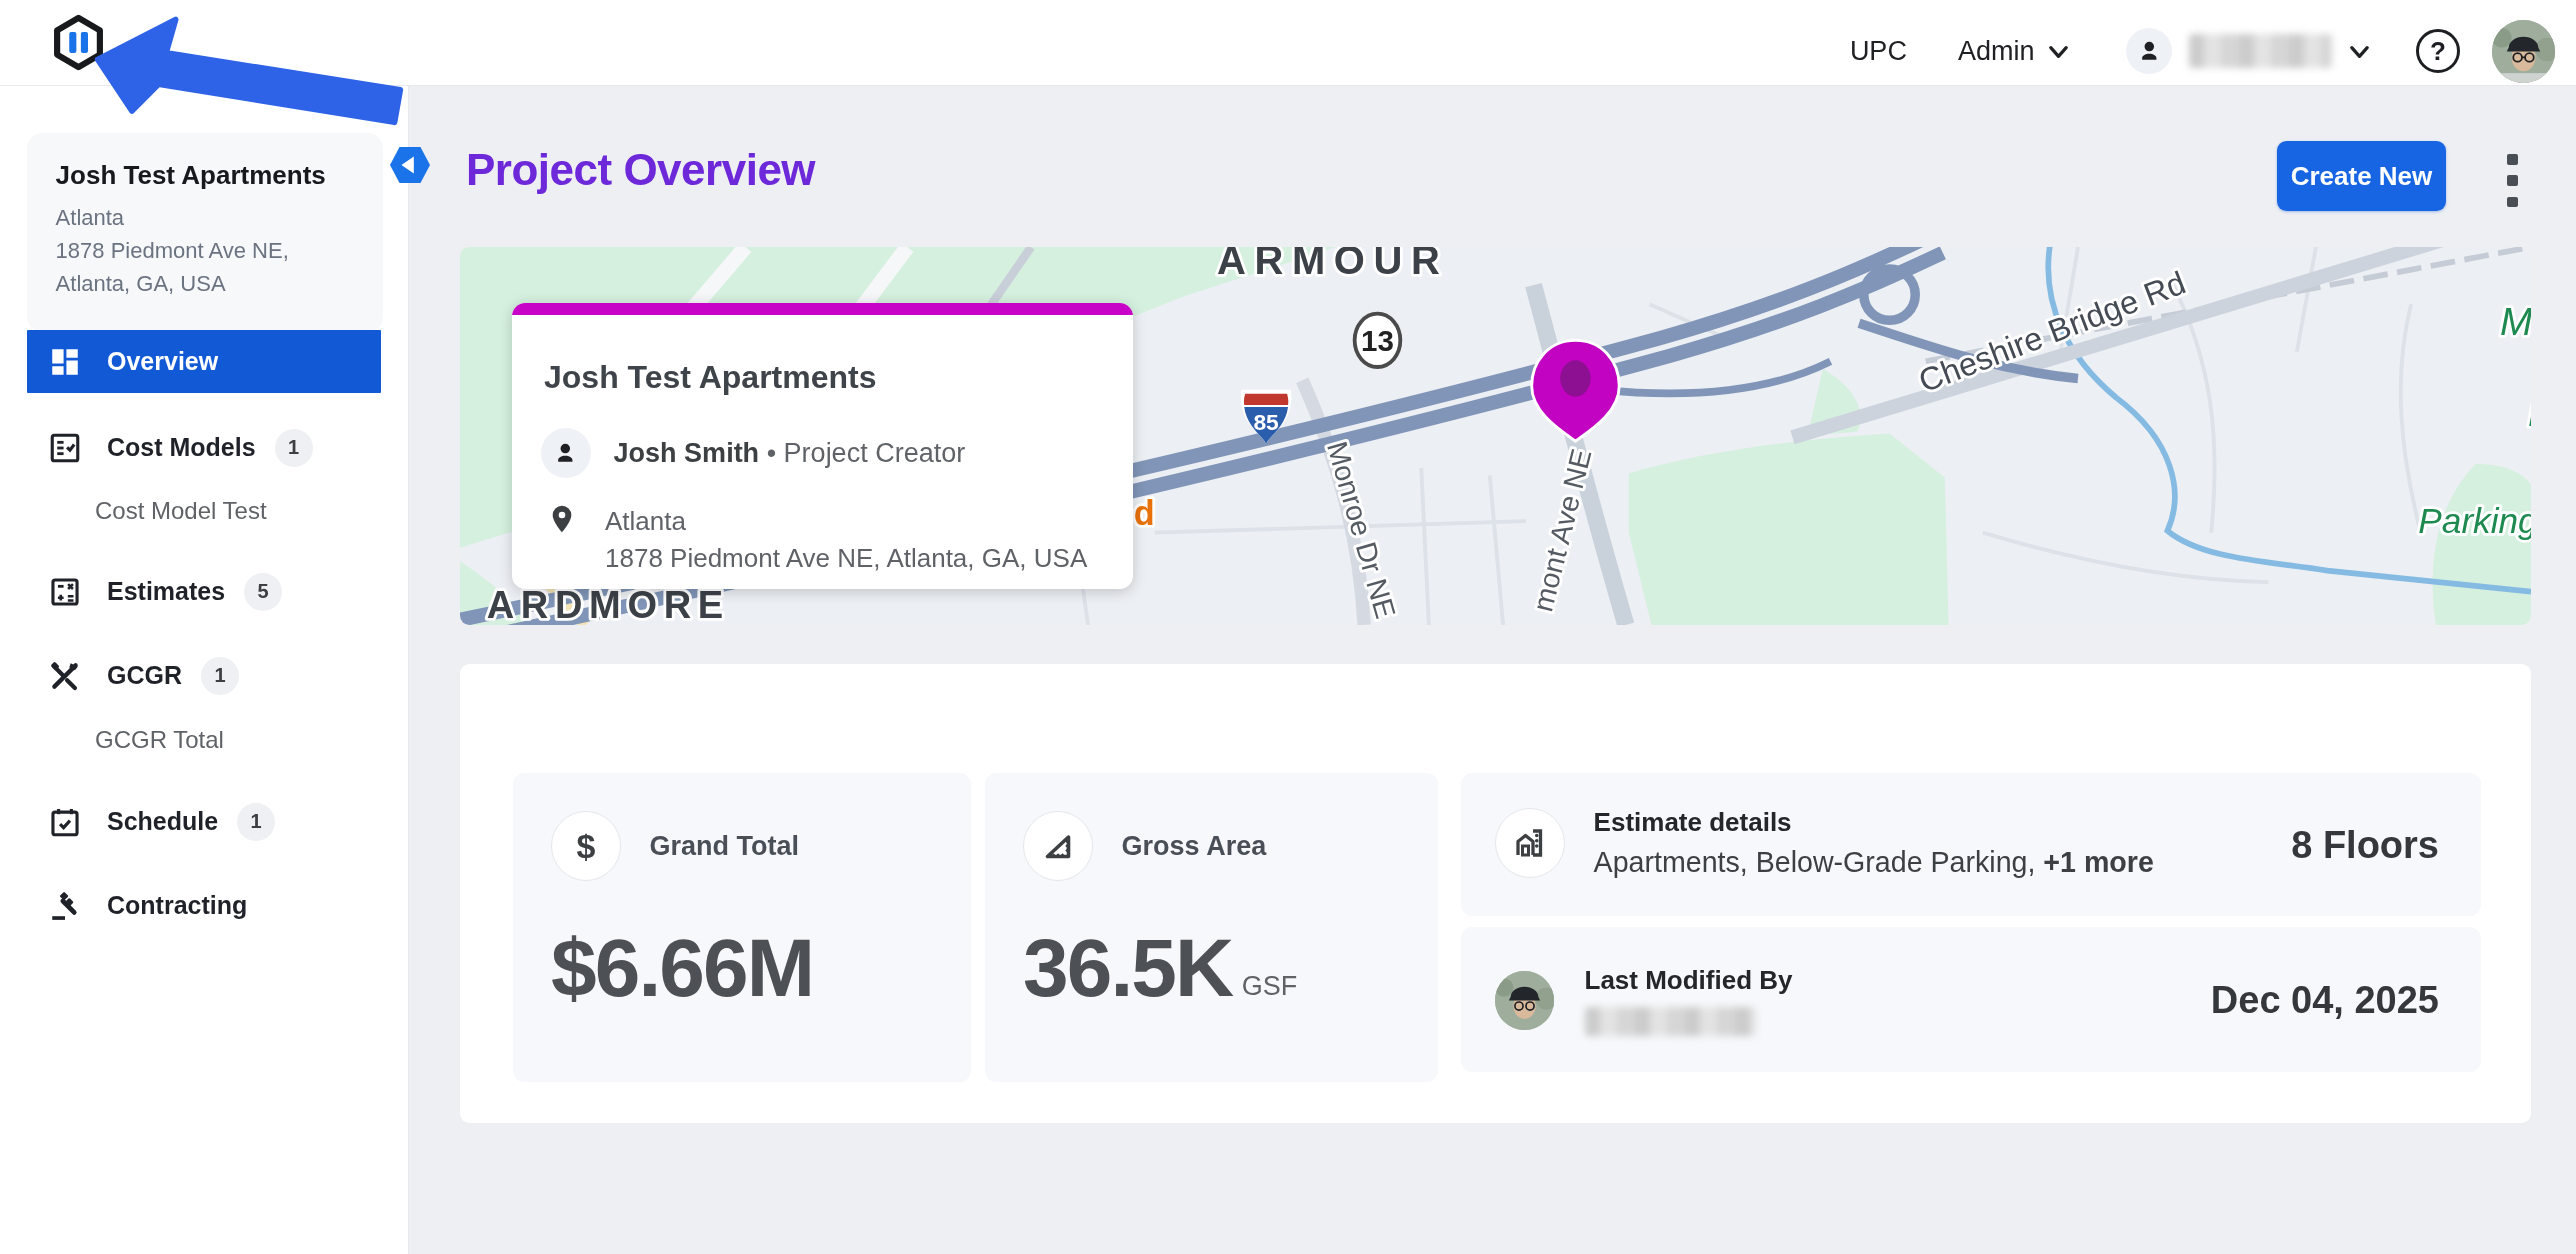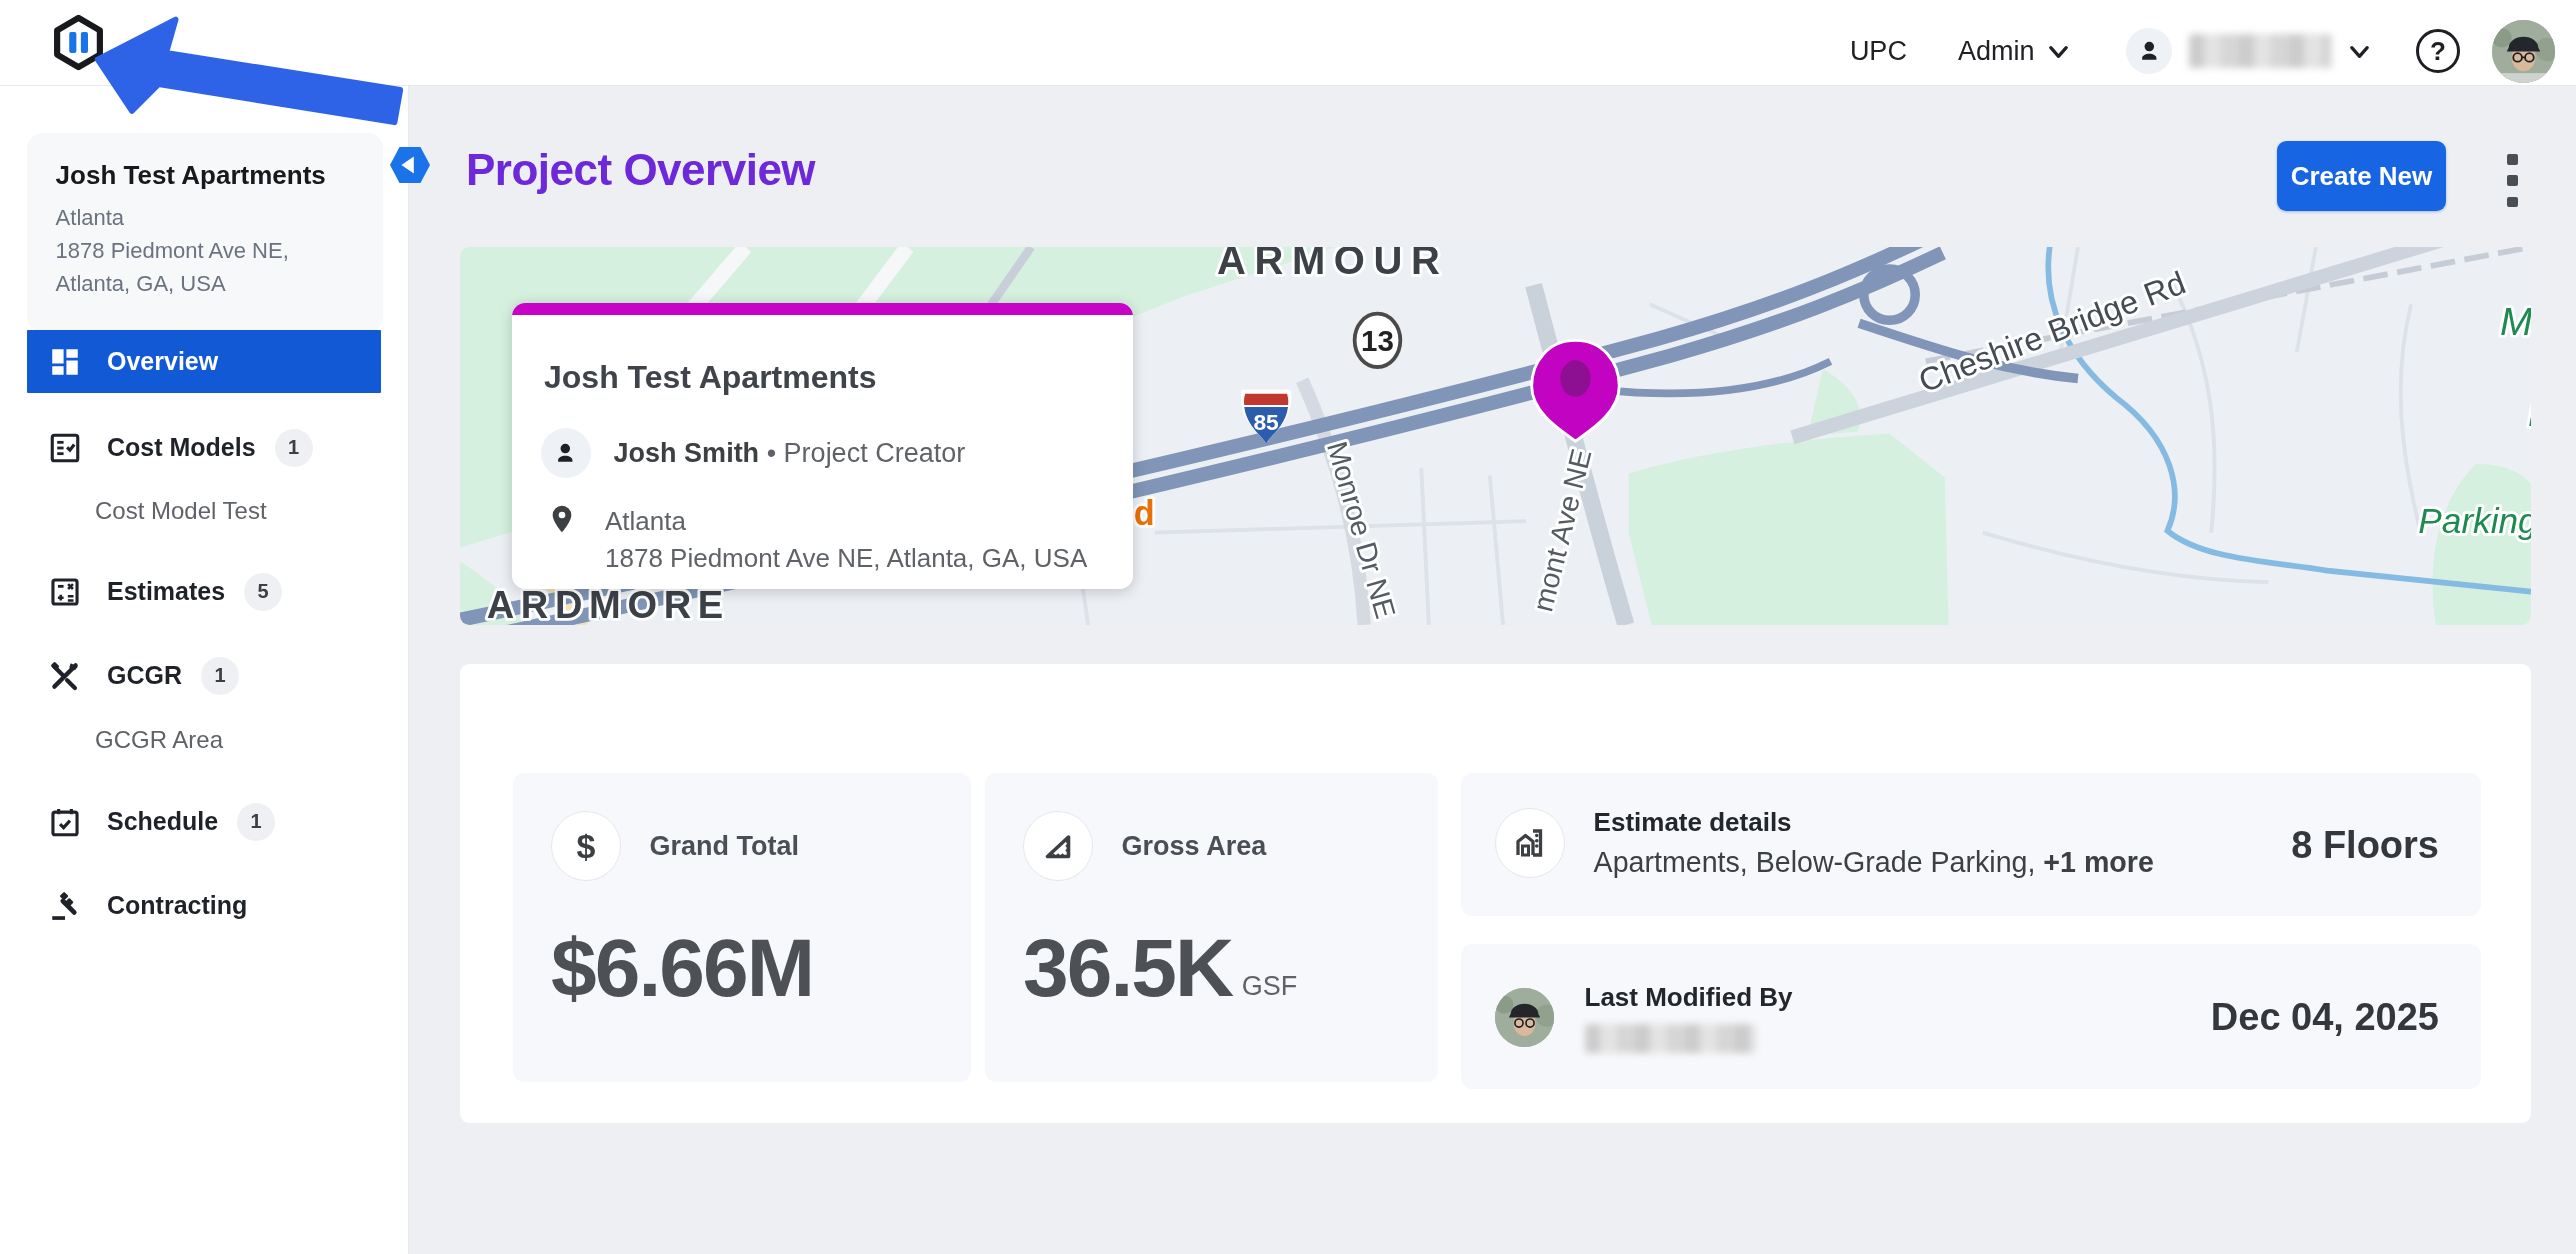--- a/index.html
+++ b/index.html
@@ -181,21 +181,21 @@
   <div class="nav-item" style="top:644px">
     <svg viewBox="0 0 24 24">
       <path d="M4 5 l6.5 6.5 M13.5 15 l5.5 5.5" stroke="#1f2329" stroke-width="3" stroke-linecap="round"></path>
       <path d="M19.5 4.5 l-15 15" stroke="#1f2329" stroke-width="3" stroke-linecap="round"></path>
       <path d="M16 3 l5 2.5 -2 2.5 -4 -2 z" fill="#1f2329"></path>
       <rect x="2.5" y="3" width="5" height="4" rx="1" transform="rotate(45 5 5)" fill="#1f2329"></rect>
     </svg>
     <span class="nav-label">GCGR</span>
     <span class="nav-badge">1</span>
   </div>
-  <div class="nav-sub" style="top:716px">GCGR Area</div>
+  <div class="nav-sub" style="top:716px">GCGR Total</div>
 
   <div class="nav-item" style="top:790px">
     <svg viewBox="0 0 24 24">
       <rect x="3.5" y="5" width="17" height="16" rx="1.5" fill="none" stroke="#1f2329" stroke-width="2.2"></rect>
       <line x1="7.5" y1="2.8" x2="7.5" y2="6.5" stroke="#1f2329" stroke-width="2.2"></line>
       <line x1="16.5" y1="2.8" x2="16.5" y2="6.5" stroke="#1f2329" stroke-width="2.2"></line>
       <polyline points="8.5,13.5 11,16 15.5,11" fill="none" stroke="#1f2329" stroke-width="2.2"></polyline>
     </svg>
     <span class="nav-label">Schedule</span>
     <span class="nav-badge">1</span>
@@ -380,21 +380,21 @@
         <div style="font-size:26px;font-weight:bold;color:#23262a">Estimate details</div>
         <div class="line2">
           <span>Apartments, Below-Grade Parking,</span>
           <b>+1 more</b>
         </div>
       </div>
     </div>
     <span class="right-big">8 Floors</span>
   </div>
 
-  <div class="stat-card" id="card-modified" style="left:1001px;top:280px;width:1020px;height:145px;padding:38px 34px">
+  <div class="stat-card" id="card-modified" style="left:1001px;top:263px;width:1020px;height:145px;padding:38px 34px">
     <div style="display:flex;align-items:center">
       <span class="avatar" style="width:59px;height:59px;flex:0 0 auto">
         <svg viewBox="0 0 64 64" width="59" height="59">
           <rect width="64" height="64" fill="#9fae9c"></rect>
           <circle cx="10" cy="18" r="10" fill="#8a9c87"></circle>
             <circle cx="56" cy="30" r="12" fill="#91a18e"></circle>
           <ellipse cx="32" cy="38" rx="12" ry="14" fill="#d9b99c"></ellipse>
           <path d="M17 28 a15 11 0 0 1 30 0 l2 4 h-34 z" fill="#23272b"></path>
           <circle cx="26" cy="38" r="4.4" fill="none" stroke="#1d1f23" stroke-width="1.8"></circle>
           <circle cx="38" cy="38" r="4.4" fill="none" stroke="#1d1f23" stroke-width="1.8"></circle>

